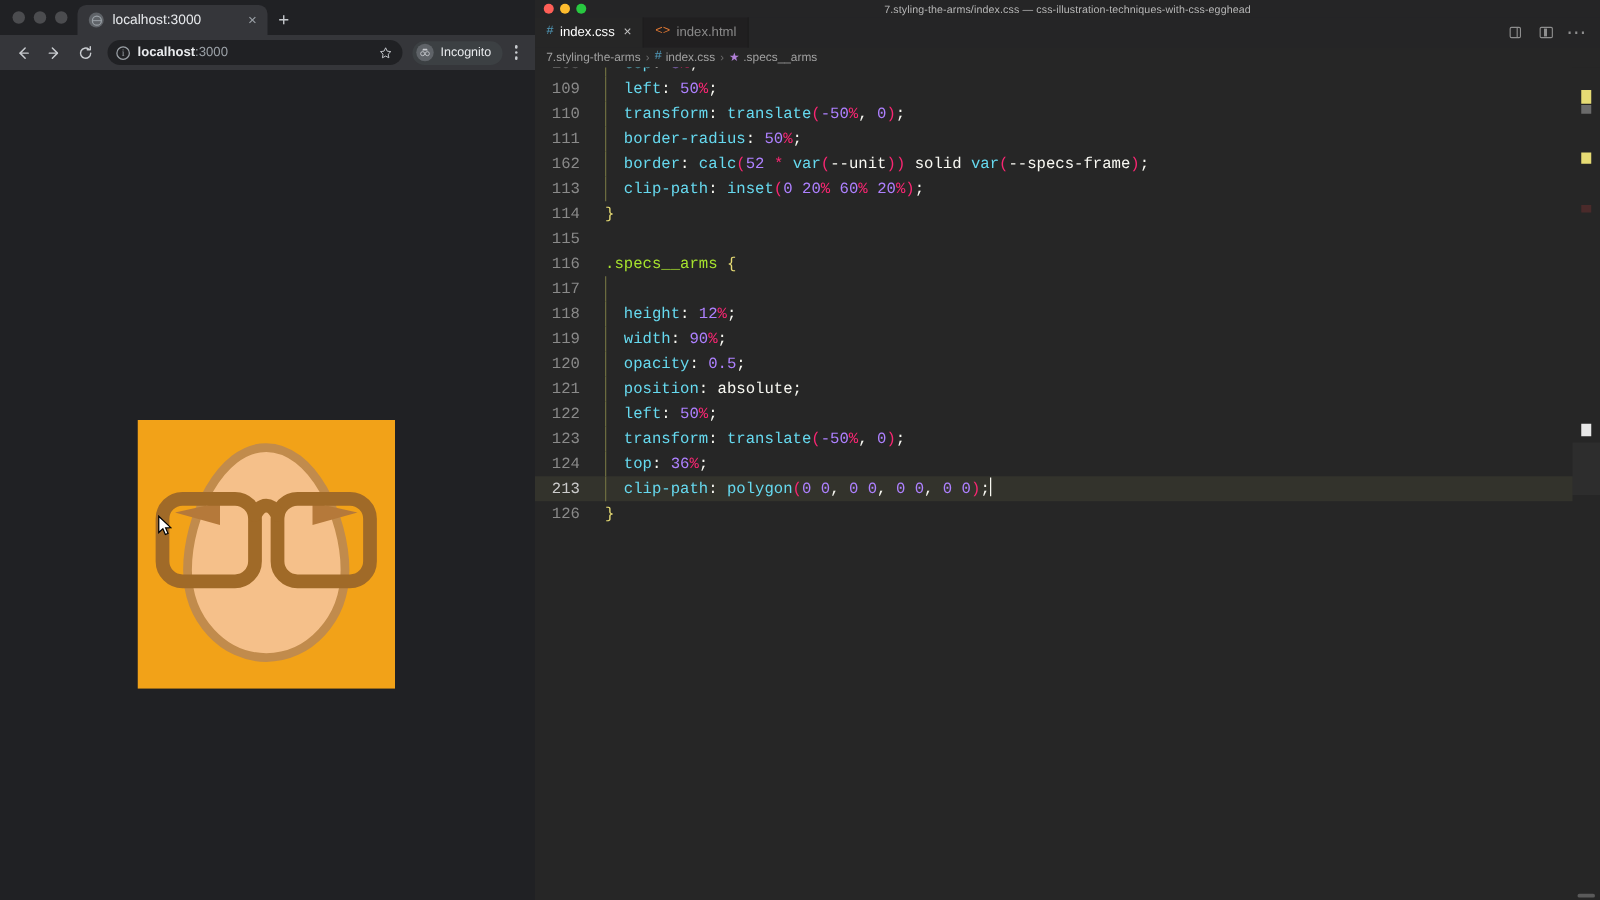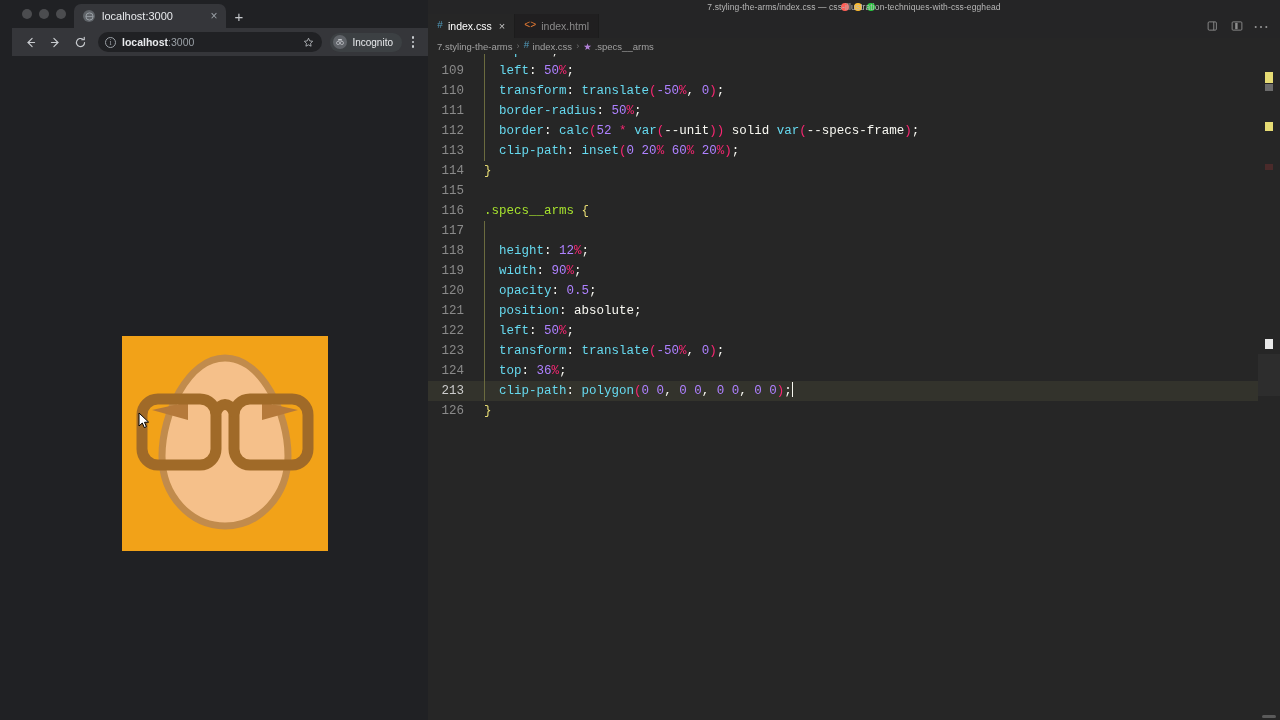--- a/index.html
+++ b/index.html
@@ -10,21 +10,20 @@
     display:flex;
   }
 
   
   #browser {
     width:428px; height:720px;
     background:#202124;
     display:flex; flex-direction:column;
     position:relative;
     flex:none;
-    padding-left:12px;
   }
   #browser-tabstrip {
     height:28px; background:#202124;
     display:flex; align-items:flex-end;
     padding-left:8px; position:relative;
   }
   .mac-dots { display:flex; align-items:center; gap:7px; height:28px; padding:0 8px 0 2px; }
   .mac-dot { width:10px;height:10px;border-radius:50%; background:#4b4c4f; }
   #browser .tab {
     height:24px; background:#35363a;
@@ -118,21 +117,21 @@
   
   #editor {
     width:852px; height:720px; flex:none;
     background:#262626;
     display:flex; flex-direction:column;
     position:relative;
   }
   #editor-titlebar {
     height:14px; background:#252526;
     display:flex; align-items:center;
-    position:relative; flex:none;justify-content:center;
+    position:relative; flex:none;
   }
   .ed-dots { display:flex; gap:5px; padding-left:7px; align-items:center; }
   .ed-dot { width:8px;height:8px;border-radius:50%; }
   #editor-title {
     position:absolute; left:0; right:0; top:0; bottom:0;
     display:flex;align-items:center;justify-content:center;
     font-size:8.5px; color:#b7b7b7; letter-spacing:.1px;
     pointer-events:none;
   }
   #editor-tabbar {
@@ -399,21 +398,21 @@
           <span class="ln">110</span>
           <span class="indent-guide hi"></span>
           <span class="ctext"><span class="s-punc">  </span><span class="s-prop">transform</span><span class="s-punc">: </span><span class="s-fn">translate</span><span class="s-paren">(</span><span class="s-num">-50</span><span class="s-unit">%</span><span class="s-punc">, </span><span class="s-num">0</span><span class="s-paren">)</span><span class="s-punc">;</span></span>
         </div>
         <div class="code-line">
           <span class="ln">111</span>
           <span class="indent-guide hi"></span>
           <span class="ctext"><span class="s-punc">  </span><span class="s-prop">border-radius</span><span class="s-punc">: </span><span class="s-num">50</span><span class="s-unit">%</span><span class="s-punc">;</span></span>
         </div>
         <div class="code-line">
-          <span class="ln">112</span>
+          <span class="ln">162</span>
           <span class="indent-guide hi"></span>
           <span class="ctext"><span class="s-punc">  </span><span class="s-prop">border</span><span class="s-punc">: </span><span class="s-fn">calc</span><span class="s-paren">(</span><span class="s-num">52</span><span class="s-punc"> </span><span class="s-op">*</span><span class="s-punc"> </span><span class="s-fn">var</span><span class="s-paren">(</span><span class="s-var">--unit</span><span class="s-paren">)</span><span class="s-paren">)</span><span class="s-punc"> solid </span><span class="s-fn">var</span><span class="s-paren">(</span><span class="s-var">--specs-frame</span><span class="s-paren">)</span><span class="s-punc">;</span></span>
         </div>
         <div class="code-line">
           <span class="ln">113</span>
           <span class="indent-guide hi"></span>
           <span class="ctext"><span class="s-punc">  </span><span class="s-prop">clip-path</span><span class="s-punc">: </span><span class="s-fn">inset</span><span class="s-paren">(</span><span class="s-num">0</span><span class="s-punc"> </span><span class="s-num">20</span><span class="s-unit">%</span><span class="s-punc"> </span><span class="s-num">60</span><span class="s-unit">%</span><span class="s-punc"> </span><span class="s-num">20</span><span class="s-unit">%</span><span class="s-paren">)</span><span class="s-punc">;</span></span>
         </div>
         <div class="code-line">
           <span class="ln">114</span>

